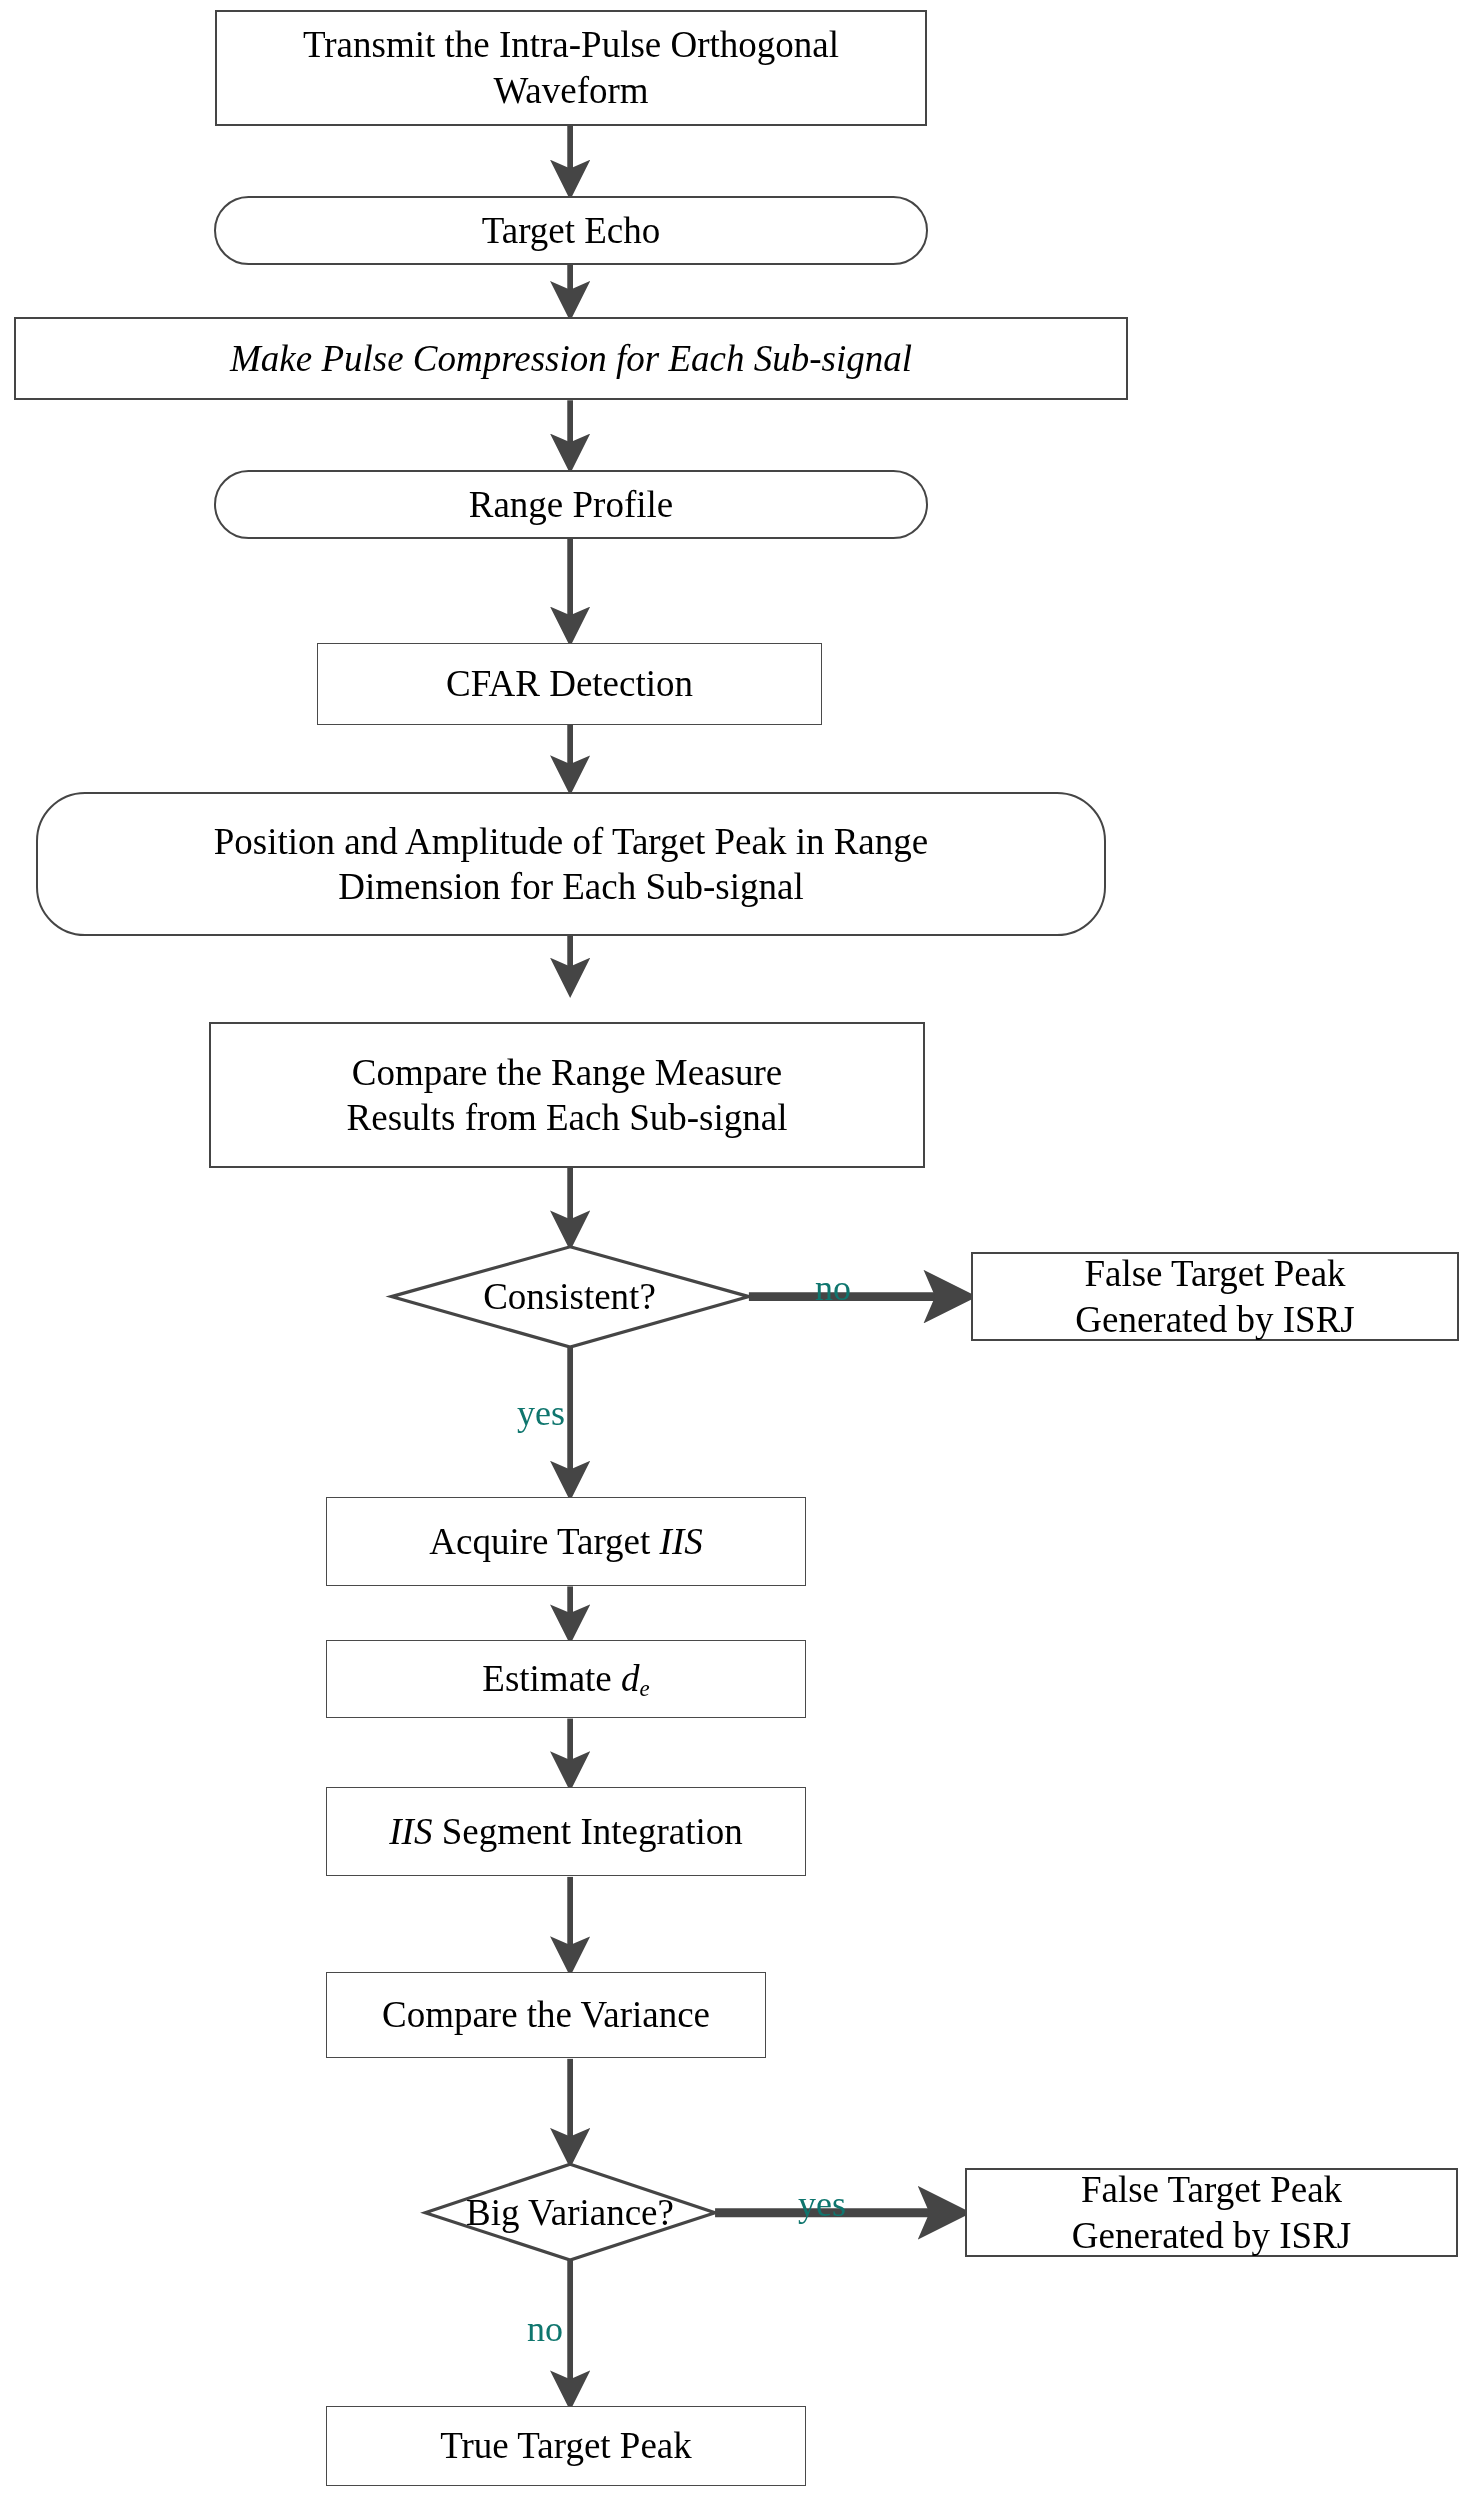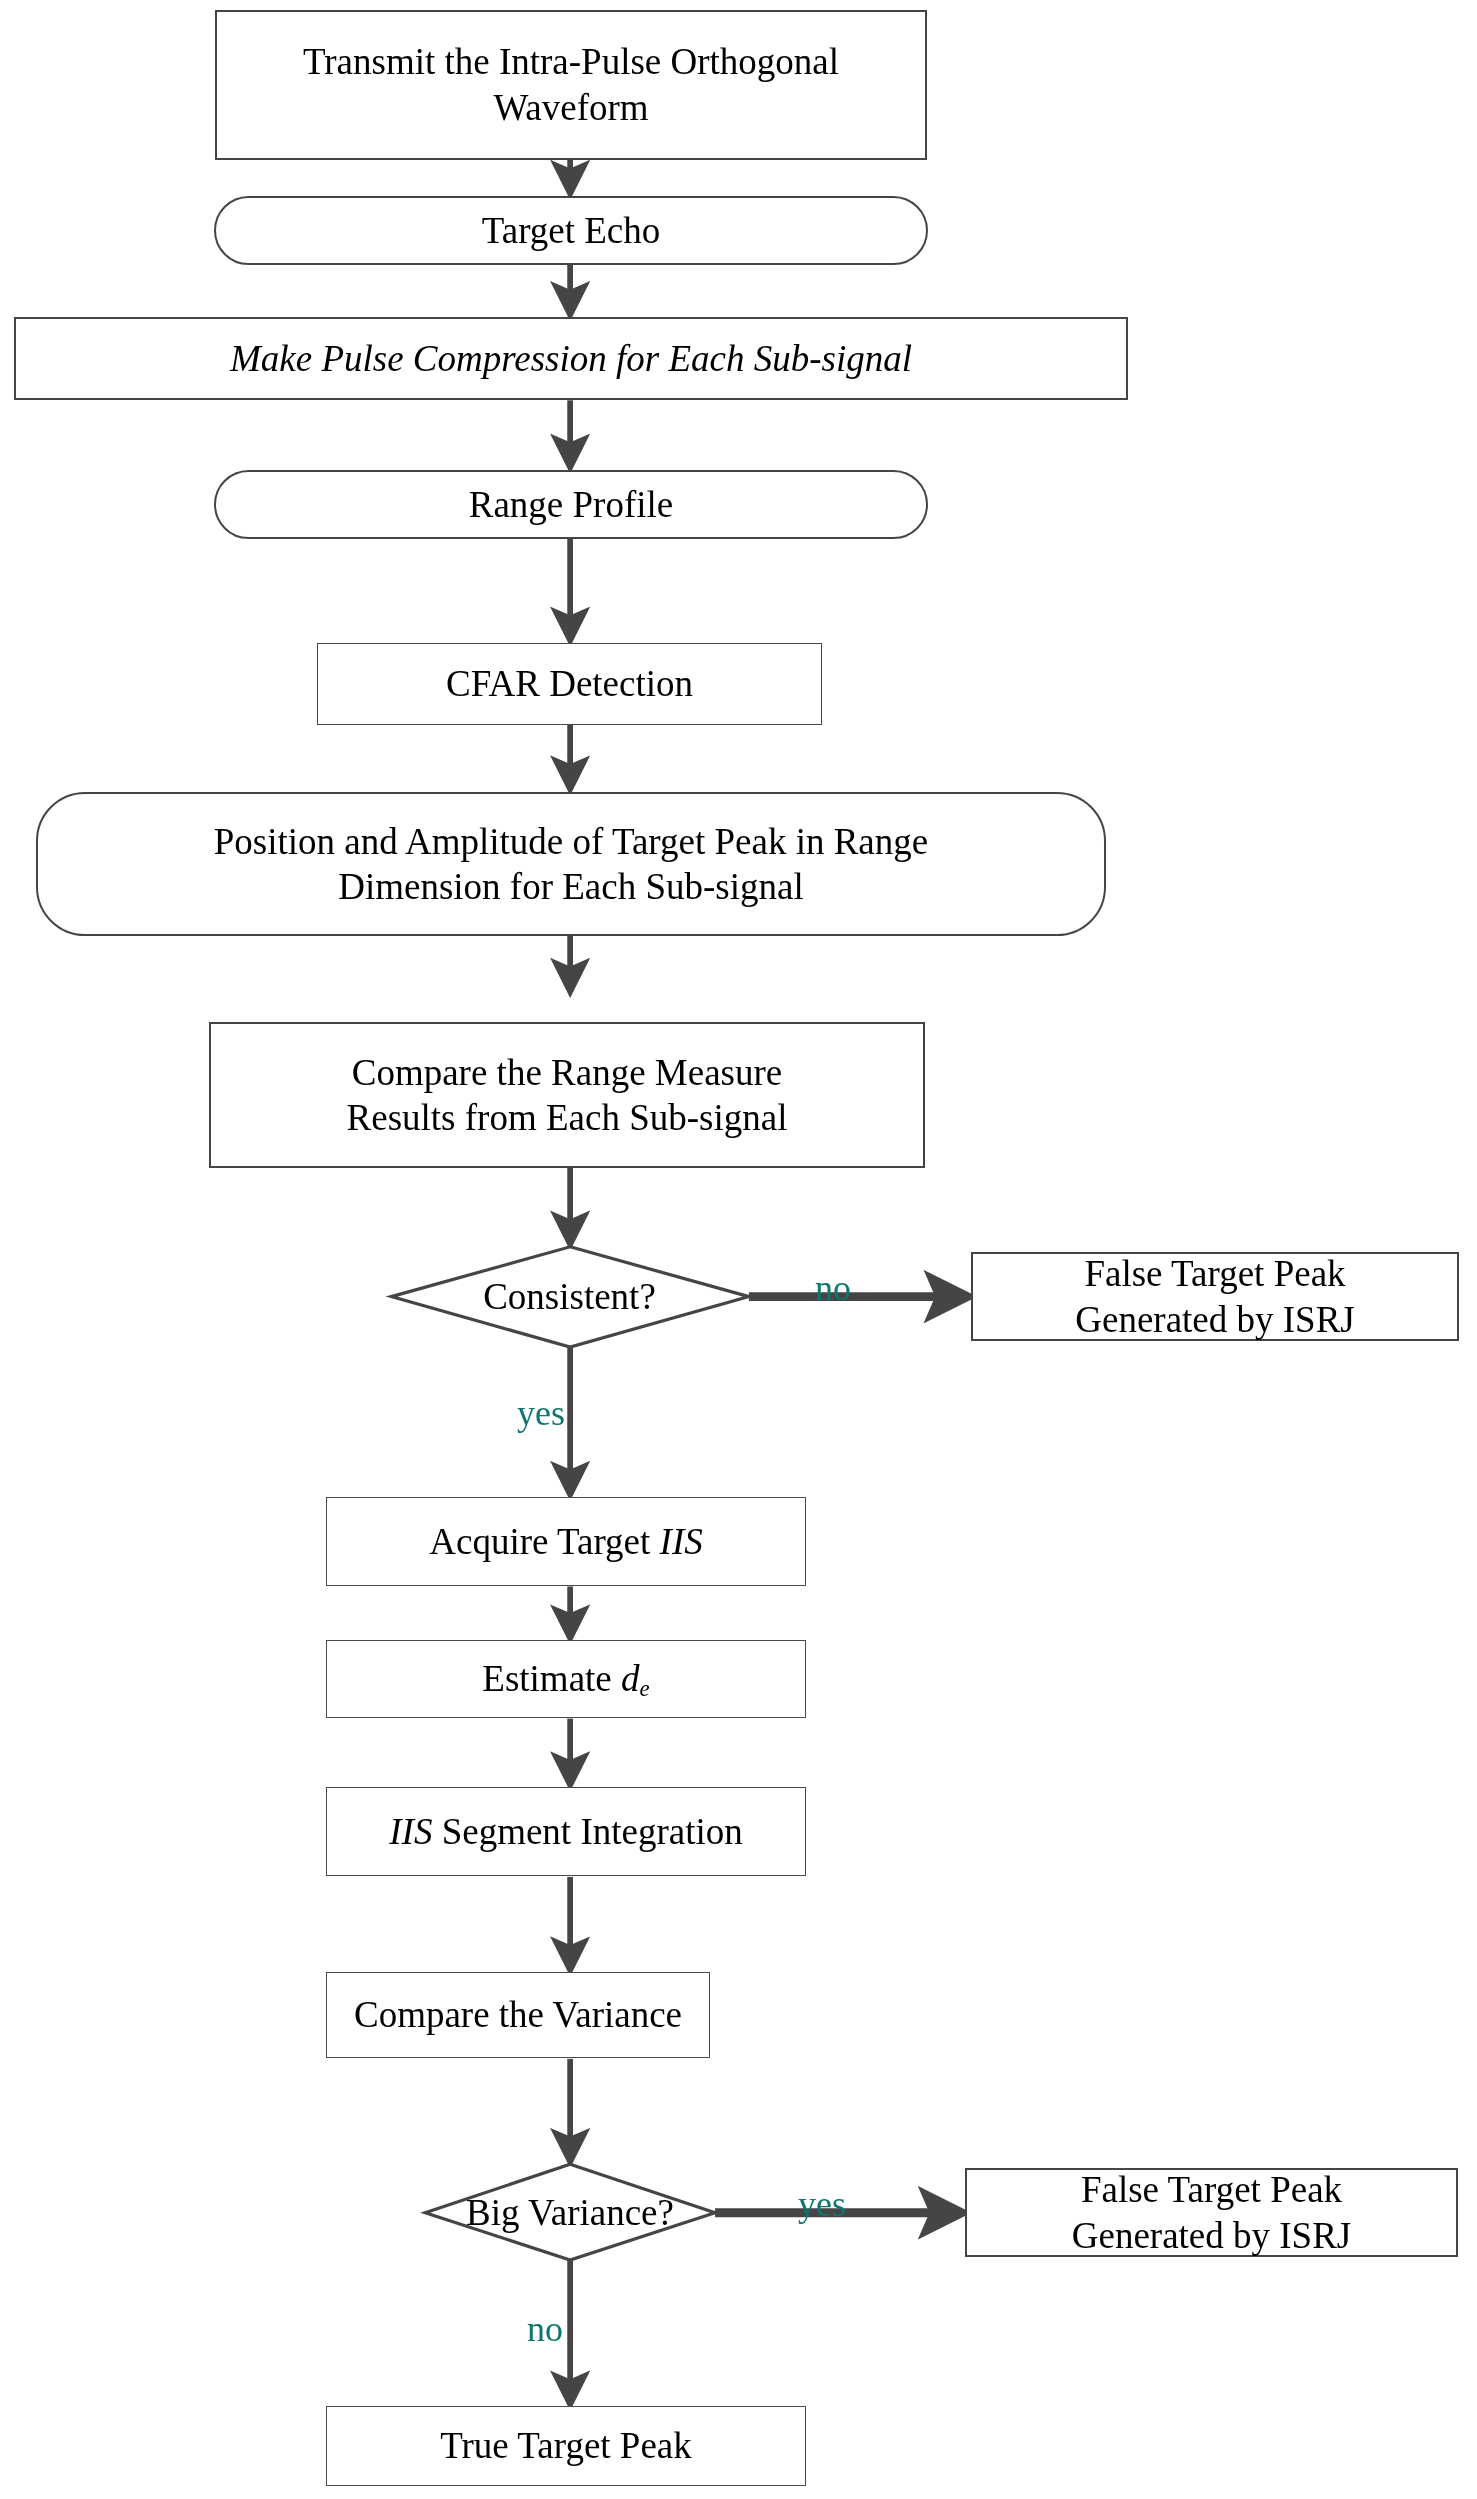--- a/index.html
+++ b/index.html
@@ -117,21 +117,21 @@
       <line x1="1173" y1="2031" x2="1513" y2="2031" stroke-width="14" marker-end="url(#arrow-thick)"></line>
       <line x1="1120" y1="3466" x2="1504" y2="3466" stroke-width="14" marker-end="url(#arrow-thick)"></line>
     </g>
 
     <g stroke="#454545" fill="#ffffff" stroke-width="5">
       <polygon points="893,1953 1173,2031 893,2110 613,2031"></polygon>
       <polygon points="893,3390 1120,3466 893,3540 666,3466"></polygon>
     </g>
   </svg>
 
-  <div class="node rect" style="left:215px; top:9.6px; width:712px; height:150px;">
+  <div class="node rect" style="left:215px; top:9.6px; width:712px; height:116px;">
     <span class="node-label">Transmit the Intra-Pulse Orthogonal
 Waveform</span>
   </div>
 
   <div class="node stadium" style="left:214px; top:196px; width:714px; height:69px;">
     <span class="node-label">Target Echo</span>
   </div>
 
   <div class="node rect" style="left:14px; top:317px; width:1114px; height:83px;font-style:italic;">
     <span class="node-label">Make Pulse Compression for Each Sub-signal</span>
@@ -177,21 +177,21 @@
   </div>
 
   <div class="node rect-thin" style="left:326px; top:1640px; width:480px; height:78px;">
     <span class="node-label"><span>Estimate </span><span class="it">d</span><sub>e</sub></span>
   </div>
 
   <div class="node rect-thin" style="left:326px; top:1787px; width:480px; height:89px;">
     <span class="node-label"><span class="it">IIS</span><span> Segment Integration</span></span>
   </div>
 
-  <div class="node rect-thin" style="left:326px; top:1972px; width:384px; height:86px;">
+  <div class="node rect-thin" style="left:326px; top:1972px; width:440px; height:86px;">
     <span class="node-label">Compare the Variance</span>
   </div>
 
   <div class="diamond-label" style="left:425px; top:2188px; width:290px; height:49px;">
     <span>Big Variance?</span>
   </div>
 
   <div class="node rect" style="left:965px; top:2168px; width:493px; height:89px;">
     <span class="node-label">False Target Peak
 Generated by ISRJ</span>

